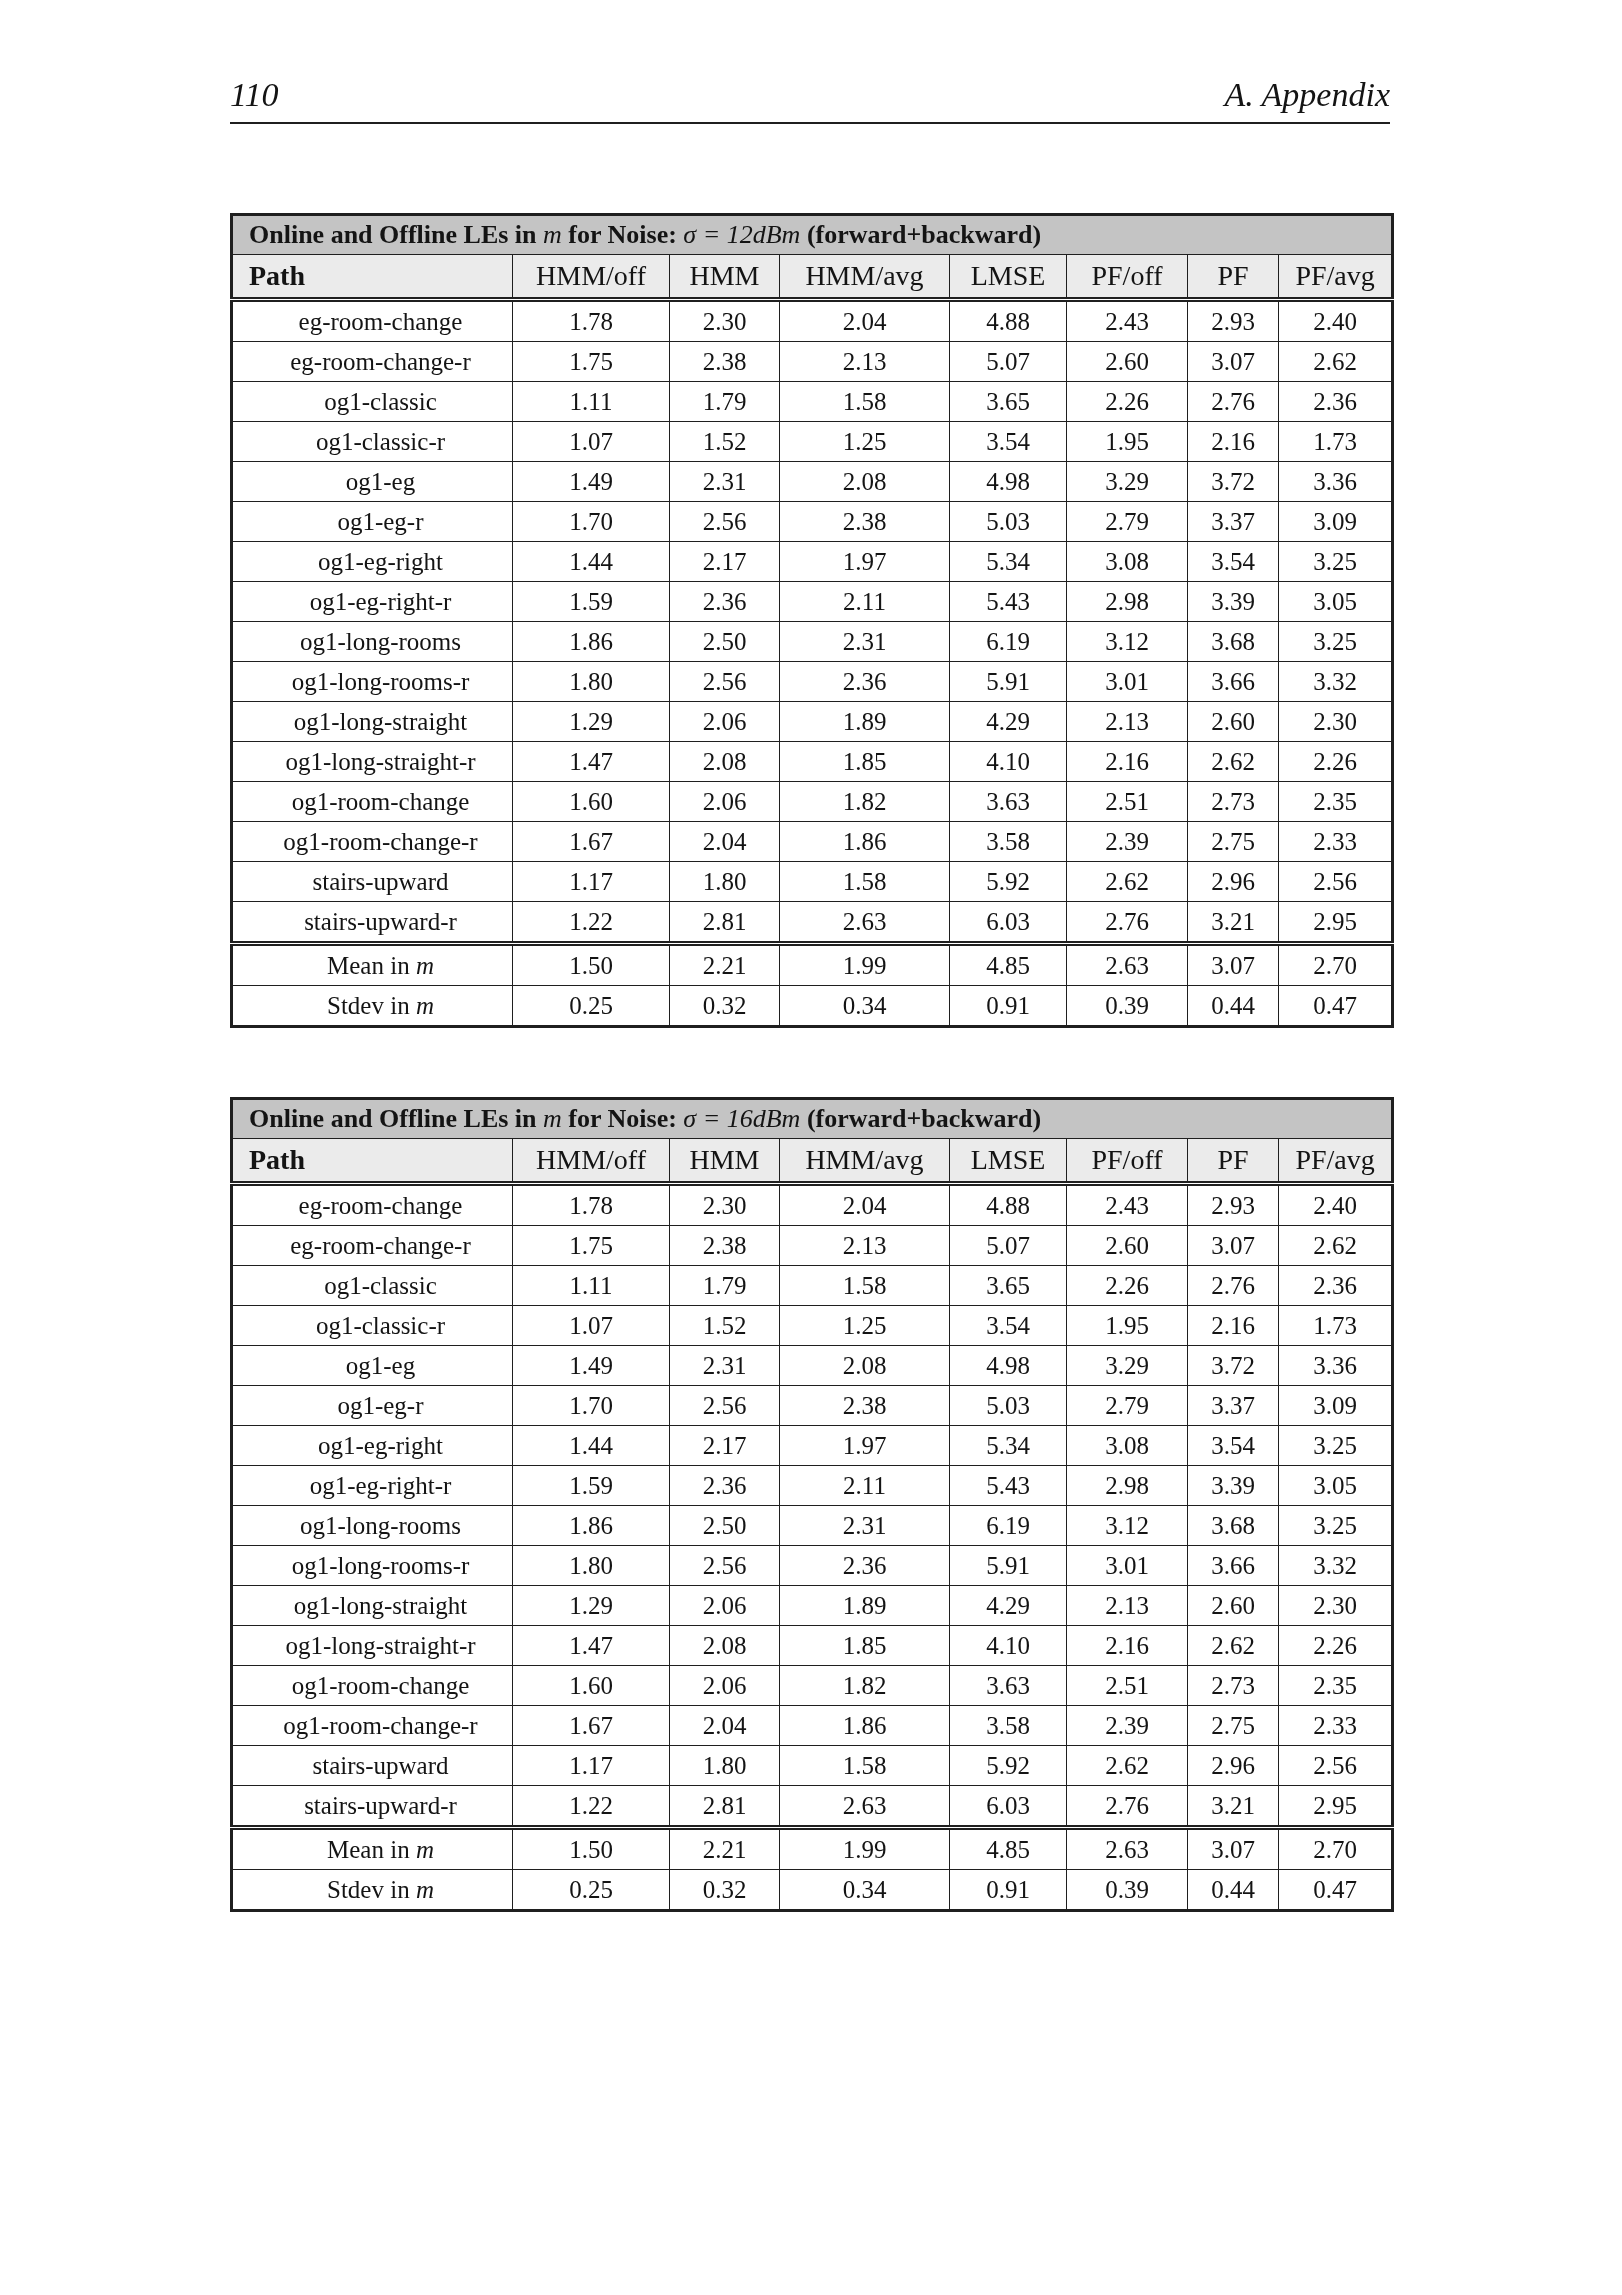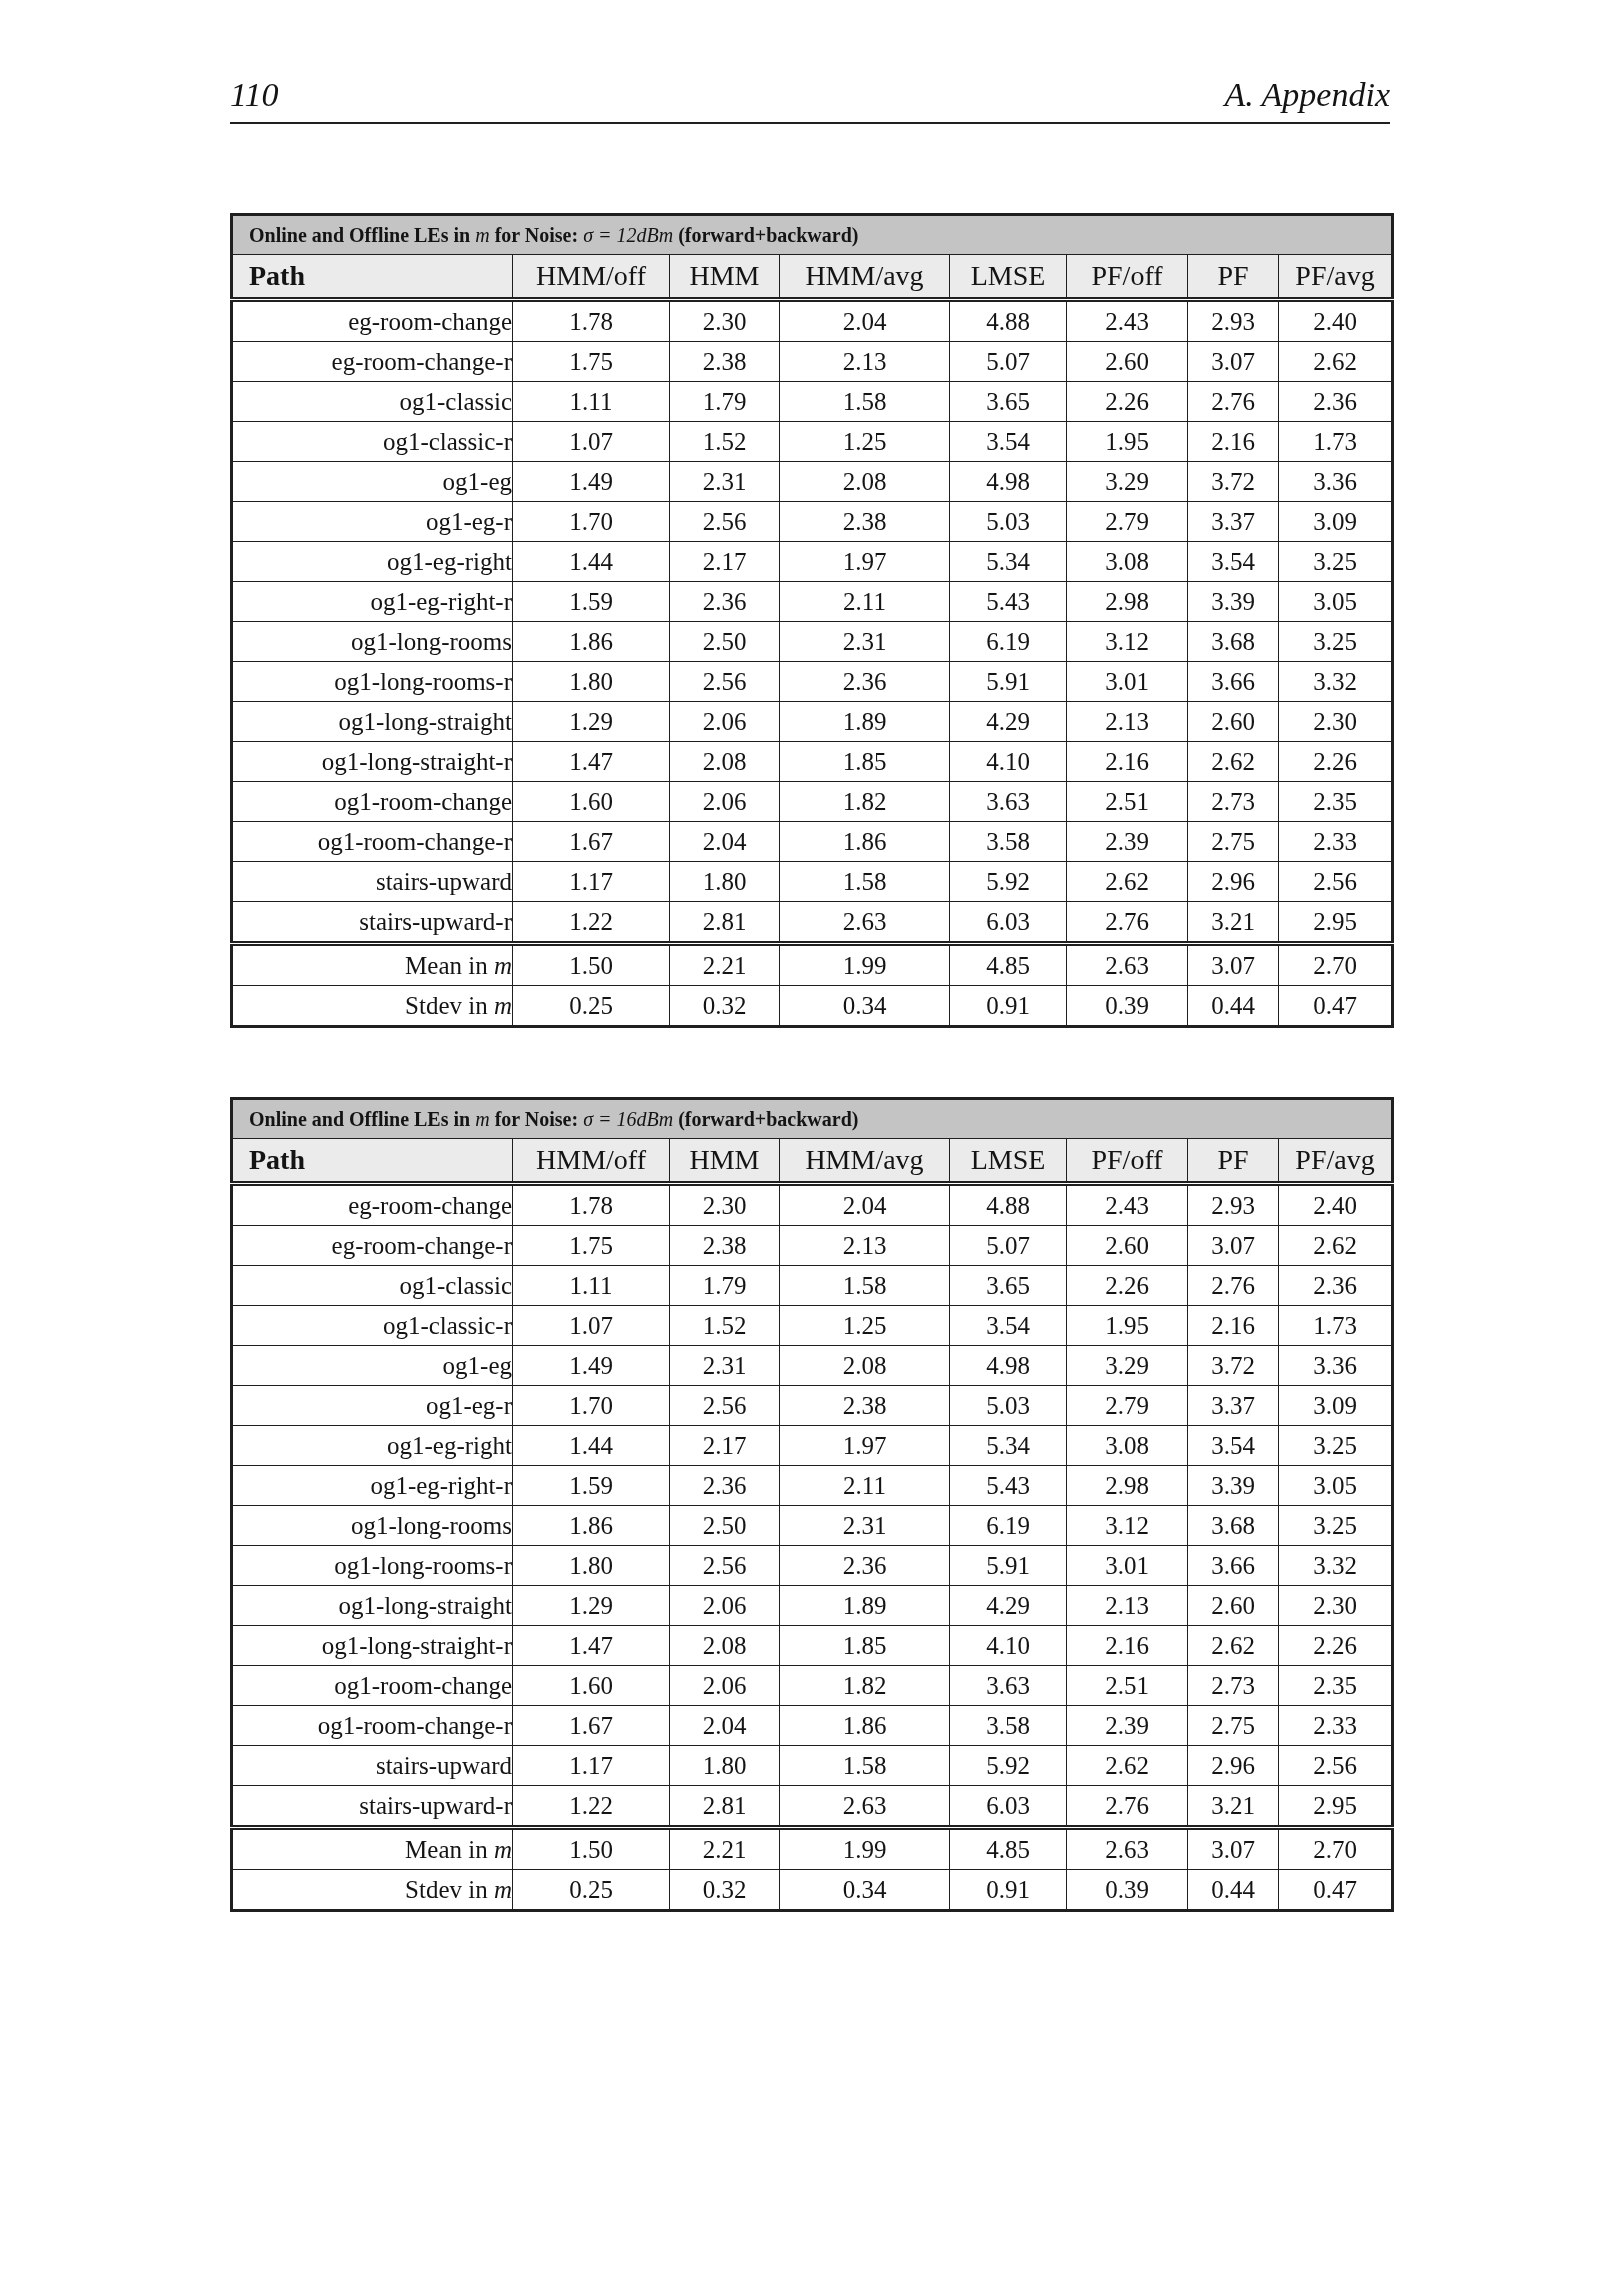--- a/index.html
+++ b/index.html
@@ -30,31 +30,31 @@
     border:3.2px solid var(--border-color,#1f1f1f);
   }
   th,td{
     border:1.6px solid var(--border-color,#1f1f1f);
     padding:0;
     overflow:hidden;
     white-space:nowrap;
   }
   .title-row th{
     background:var(--title-bg,#c4c4c4);
-    font-size:20px;font-weight:bold;text-align:left;
+    font-size:26px;font-weight:bold;text-align:left;
     padding-left:16px;height:38px;
   }
   .title-row .it{font-style:italic;font-weight:normal;}
   .header-row th{
     background:var(--header-bg,#ebebeb);
     font-size:28px;font-weight:normal;text-align:center;height:42px;
   }
   .header-row th.path-col{text-align:left;padding-left:16px;font-weight:bold;}
   td{font-size:25px;height:39px;background:#ffffff;}
-  .path-cell{text-align:right;padding-left:16px;}
+  .path-cell{text-align:center;padding-left:16px;}
   .num-cell{text-align:center;}
   tbody.data tr:first-child td{border-top:5.7px double var(--border-color,#1f1f1f);}
   tbody.summary tr:first-child td{border-top:5.7px double var(--border-color,#1f1f1f);font-family:Liberation Serif, serif;}
   .summary .unit{font-style:italic;}
 </style>
 </head>
 <body>
 
 <div class="page">
 

